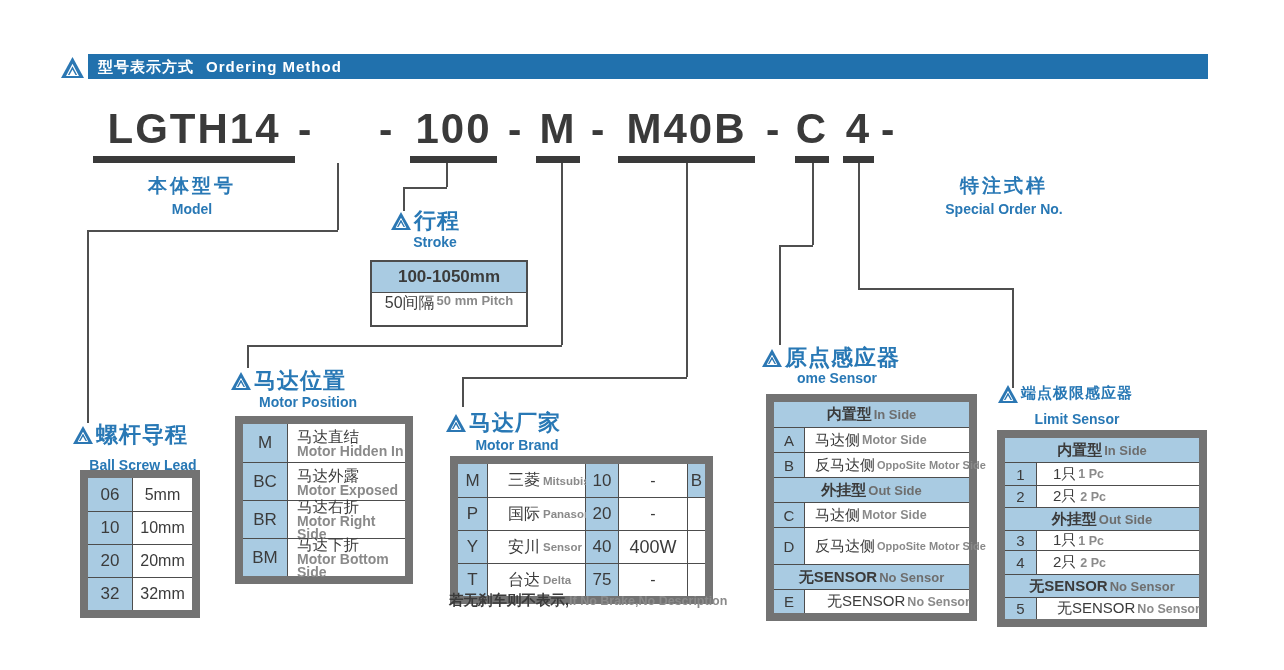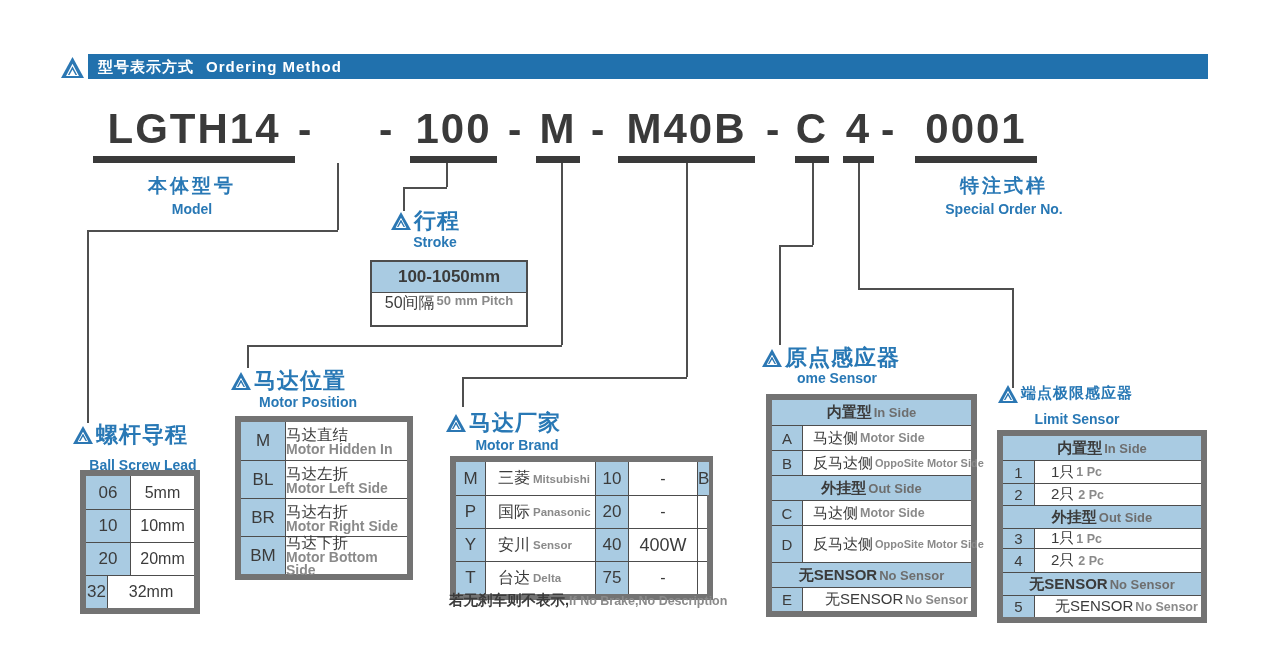--- a/index.html
+++ b/index.html
@@ -21,40 +21,40 @@
   .lbl .cn{display:block;font-size:19px;font-weight:600;letter-spacing:3px;}
   .lbl .en{display:block;font-size:14px;font-weight:bold;margin-top:2px;}
   
   .lh{position:absolute;height:1.5px;background:#4f4f4f;}
   .lv{position:absolute;width:1.5px;background:#4f4f4f;}
   
   .sec{position:absolute;display:flex;align-items:center;gap:3px;color:#2878b5;white-space:nowrap;}
   .sec .cn{font-size:22px;font-weight:600;letter-spacing:1px;}
   .sec-sub{position:absolute;color:#2878b5;font-size:14px;font-weight:bold;text-align:center;white-space:nowrap;}
   
-  .tbl{position:absolute;border:6px solid #737373;box-sizing:border-box;background:#fff;}
+  .tbl{position:absolute;border:8px solid #737373;box-sizing:border-box;background:#fff;}
   .trow{display:flex;border-top:1.5px solid #4d4d4d;box-sizing:border-box;align-items:stretch;}
   .tbl > .trow:first-child, .tbl > .ghdr:first-child{border-top:none;}
   .ccode{background:#a9cbe2;border-right:1.5px solid #4d4d4d;display:flex;align-items:center;
          justify-content:center;color:#3b3b3b;font-size:17px;box-sizing:border-box;flex:none;}
   .cval{flex:1;display:flex;align-items:center;justify-content:center;color:#3b3b3b;font-size:16px;}
-  .cdesc{flex:1;display:flex;flex-direction:column;justify-content:center;box-sizing:border-box;}
+  .cdesc{flex:1;display:flex;flex-direction:column;justify-content:center;padding-left:9px;box-sizing:border-box;}
   .cdesc .dcn{color:#3b3b3b;font-size:15.5px;line-height:17px;}
   .cdesc .den{color:#8a8a8a;font-size:14px;font-weight:bold;line-height:13px;}
   .cinline{flex:1;display:flex;align-items:center;padding-left:10px;box-sizing:border-box;white-space:nowrap;}
   .cinline .dcn{color:#3b3b3b;font-size:15px;}
   .cinline .den{color:#8a8a8a;font-size:12.5px;font-weight:bold;margin-left:2px;}
   .ghdr{background:#a9cbe2;border-top:1.5px solid #4d4d4d;display:flex;align-items:center;
         justify-content:center;box-sizing:border-box;white-space:nowrap;}
   .ghdr .gcn{color:#3b3b3b;font-size:15px;font-weight:600;}
   .ghdr .gen{color:#6e6e6e;font-size:13px;font-weight:bold;margin-left:2px;}
   .bcell{display:flex;align-items:center;justify-content:center;box-sizing:border-box;flex:none;}
   .blue{background:#a9cbe2;}
-  .brand-cell{flex:none;display:flex;align-items:center;padding-left:0;box-sizing:border-box;white-space:nowrap;
-              border-right:1.5px solid #4d4d4d;margin-left:12px;}
+  .brand-cell{flex:none;display:flex;align-items:center;padding-left:20px;box-sizing:border-box;white-space:nowrap;
+              border-right:1.5px solid #4d4d4d;}
   .brand-cell .dcn{color:#3b3b3b;font-size:16px;}
   .brand-cell .den{color:#8a8a8a;font-size:11.5px;font-weight:bold;margin-left:3px;}
   .note{position:absolute;white-space:nowrap;}
   .note .ncn{color:#3b3b3b;font-size:14.5px;font-weight:600;}
   .note .nen{color:#8a8a8a;font-size:12.5px;font-weight:bold;}
   .stroke-box{position:absolute;left:370px;top:260px;width:158px;border:2px solid #4d4d4d;box-sizing:border-box;}
   .stroke-hd{height:31px;background:#a9cbe2;border-bottom:1.5px solid #4d4d4d;display:flex;align-items:center;
              justify-content:center;color:#3b3b3b;font-size:17px;font-weight:600;box-sizing:border-box;}
   .stroke-bd{height:32px;display:flex;justify-content:center;white-space:nowrap;box-sizing:border-box;}
   .stroke-bd .dcn{color:#3b3b3b;font-size:16px;}
@@ -82,21 +82,20 @@
   <div class="dash" style="left:379px;">-</div>
   <div class="seg" style="left:410px;width:87px;">100</div>
   <div class="dash" style="left:508px;">-</div>
   <div class="seg" style="left:536px;width:44px;">M</div>
   <div class="dash" style="left:591px;">-</div>
   <div class="seg" style="left:618px;width:137px;">M40B</div>
   <div class="dash" style="left:766px;">-</div>
   <div class="seg" style="left:795px;width:34px;">C</div>
   <div class="seg" style="left:843px;width:31px;">4</div>
   <div class="dash" style="left:881px;">-</div>
-  <div class="seg" style="left:915px;width:122px;">0001</div>
 
   <div class="lbl" style="left:107px;top:173px;width:170px;">
     <span class="cn">本体型号</span>
     <span class="en">Model</span>
   </div>
   <div class="lbl" style="left:928px;top:173px;width:152px;">
     <span class="cn">特注式样</span>
     <span class="en">Special Order No.</span>
   </div>
 
@@ -157,21 +156,21 @@
     </div>
     <div class="trow" style="height:33px;">
       <div class="ccode" style="width:45px;">10</div>
       <div class="cval">10mm</div>
     </div>
     <div class="trow" style="height:33px;">
       <div class="ccode" style="width:45px;">20</div>
       <div class="cval">20mm</div>
     </div>
     <div class="trow" style="height:33px;">
-      <div class="ccode" style="width:22px;text-align:right;">32</div>
+      <div class="ccode" style="width:45px;text-align:right;">32</div>
       <div class="cval">32mm</div>
     </div>
   </div>
 
   <div class="sec" style="left:231px;top:366px;">
     <span class="tri"><svg width="20" height="18" viewBox="0 0 20 18">
           <path d="M10 0 L20 18 L0 18 Z" fill="#2b77b3"></path>
           <path d="M10 6.5 L14.8 15.5 L5.2 15.5 Z" fill="none" stroke="#fff" stroke-width="1"></path>
           <path d="M10 10.5 L12.6 15 L7.4 15 Z" fill="#fff"></path>
         </svg></span>
@@ -180,24 +179,24 @@
   <div class="sec-sub" style="left:243px;top:394px;width:130px;">Motor Position</div>
   <div class="tbl" style="left:235px;top:416px;width:178px;">
     <div class="trow" style="height:38px;">
       <div class="ccode" style="width:45px;">M</div>
       <div class="cdesc">
         <span class="dcn">马达直结</span>
         <span class="den">Motor Hidden In</span>
       </div>
     </div>
     <div class="trow" style="height:38px;">
-      <div class="ccode" style="width:45px;">BL</div>
+      <div class="ccode" style="width:45px;">BC</div>
       <div class="cdesc">
-        <span class="dcn">马达左折</span>
-        <span class="den">Motor Left Side</span>
+        <span class="dcn">马达外露</span>
+        <span class="den">Motor Exposed</span>
       </div>
     </div>
     <div class="trow" style="height:38px;">
       <div class="ccode" style="width:45px;">BR</div>
       <div class="cdesc">
         <span class="dcn">马达右折</span>
         <span class="den">Motor Right Side</span>
       </div>
     </div>
     <div class="trow" style="height:38px;">

